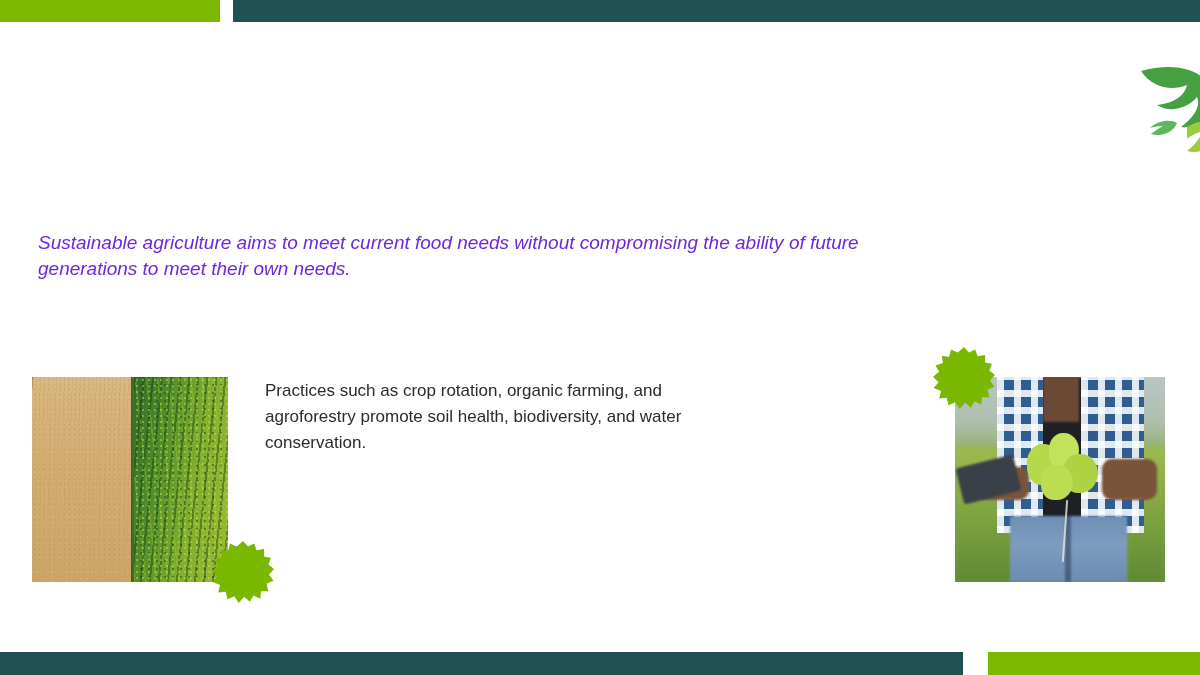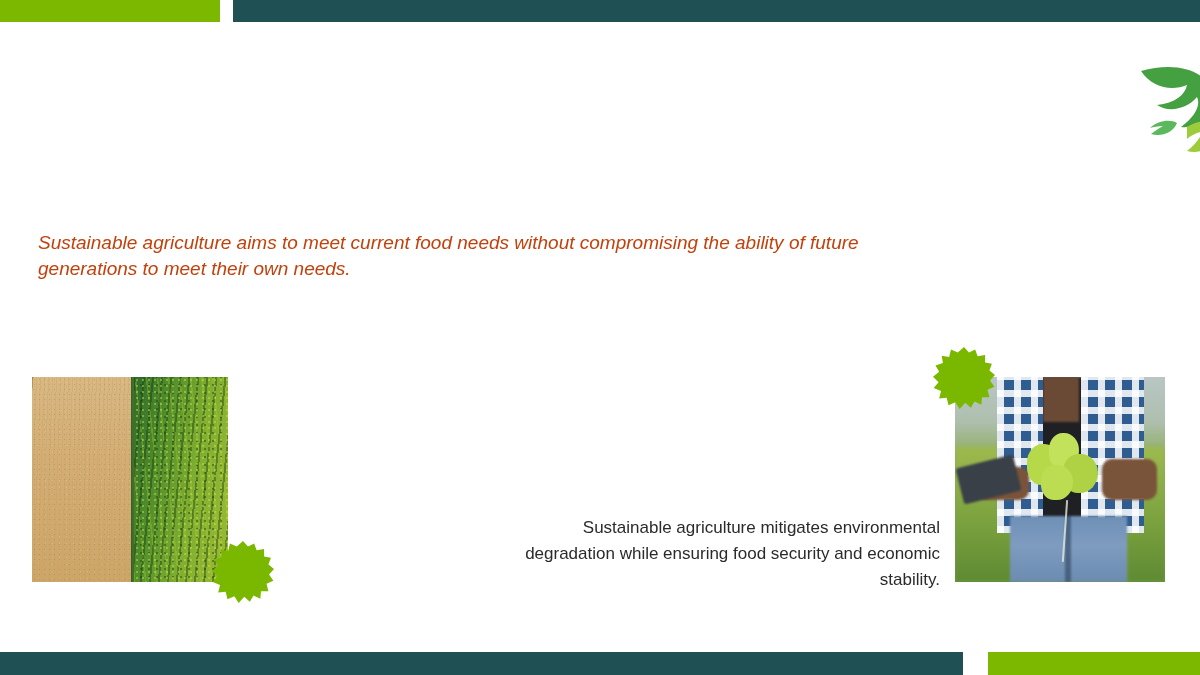--- a/index.html
+++ b/index.html
@@ -48,21 +48,21 @@
   
   .subtitle {
     position: absolute;
     left: 38px;
     top: 230px;
     width: 870px;
     font-size: 19px;
     line-height: 26px;
     font-style: italic;
     font-weight: 500;
-    color: #c2410c;
+    color: #6d28d9;
   }
 
   
   .body-left {
     position: absolute;
     left: 265px;
     top: 378px;
     width: 480px;
     font-size: 17px;
     line-height: 26px;
@@ -290,22 +290,22 @@
   <div class="subtitle">Sustainable agriculture aims to meet current food needs without compromising the ability of future generations to meet their own needs.</div>
 
   <div class="photo-field">
     <div class="field-tan"></div>
     <div class="field-edge"></div>
     <div class="field-green"></div>
   </div>
 
   <div class="starburst starburst-left"></div>
 
-
-  <div class="body-right">Sustainable agriculture mitigates environmental degradation while ensuring food security and economic stability.</div>
+  <div class="body-left">Practices such as crop rotation, organic farming, and agroforestry promote soil health, biodiversity, and water conservation.</div>
+
 
   <div class="photo-farmer">
     <div class="ff-bg-left"></div>
     <div class="ff-bg-right"></div>
     <div class="ff-torso"></div>
     <div class="ff-neck"></div>
     <div class="ff-shirt-l"></div>
     <div class="ff-shirt-r"></div>
     <div class="ff-jeans"></div>
     <div class="ff-arm-l"></div>

